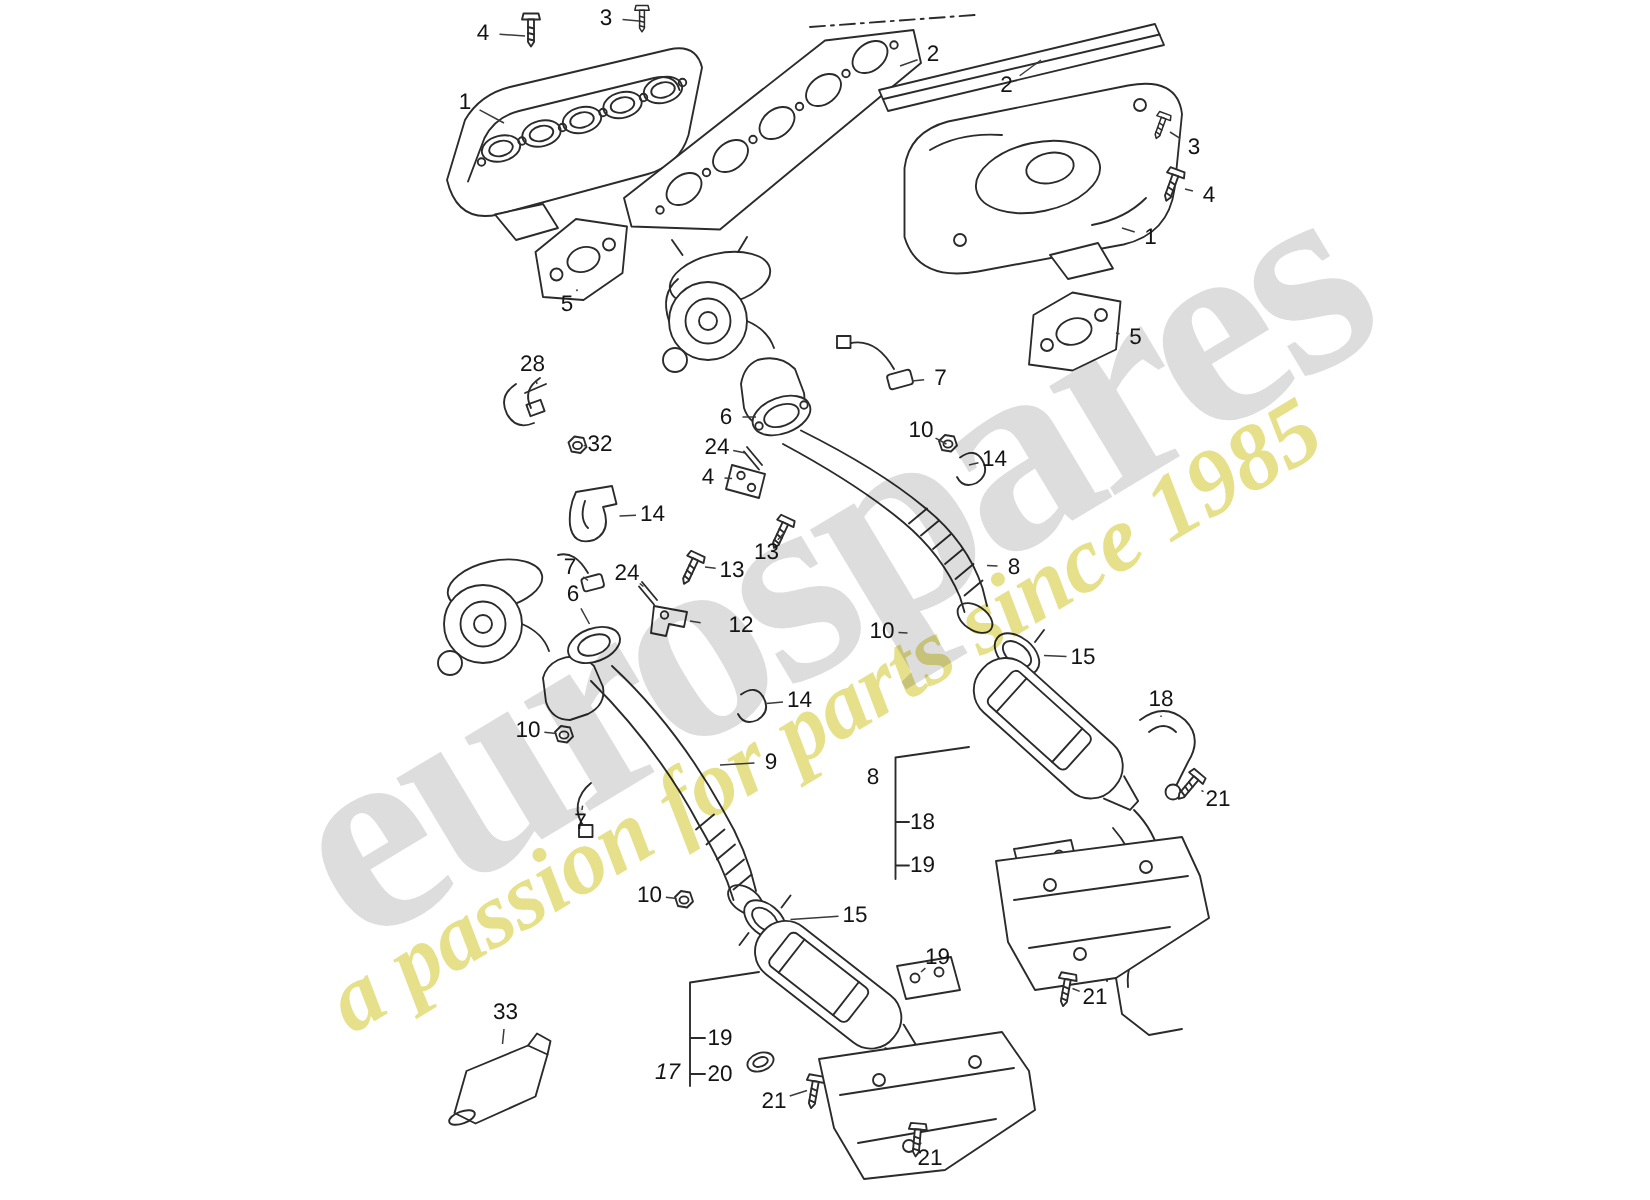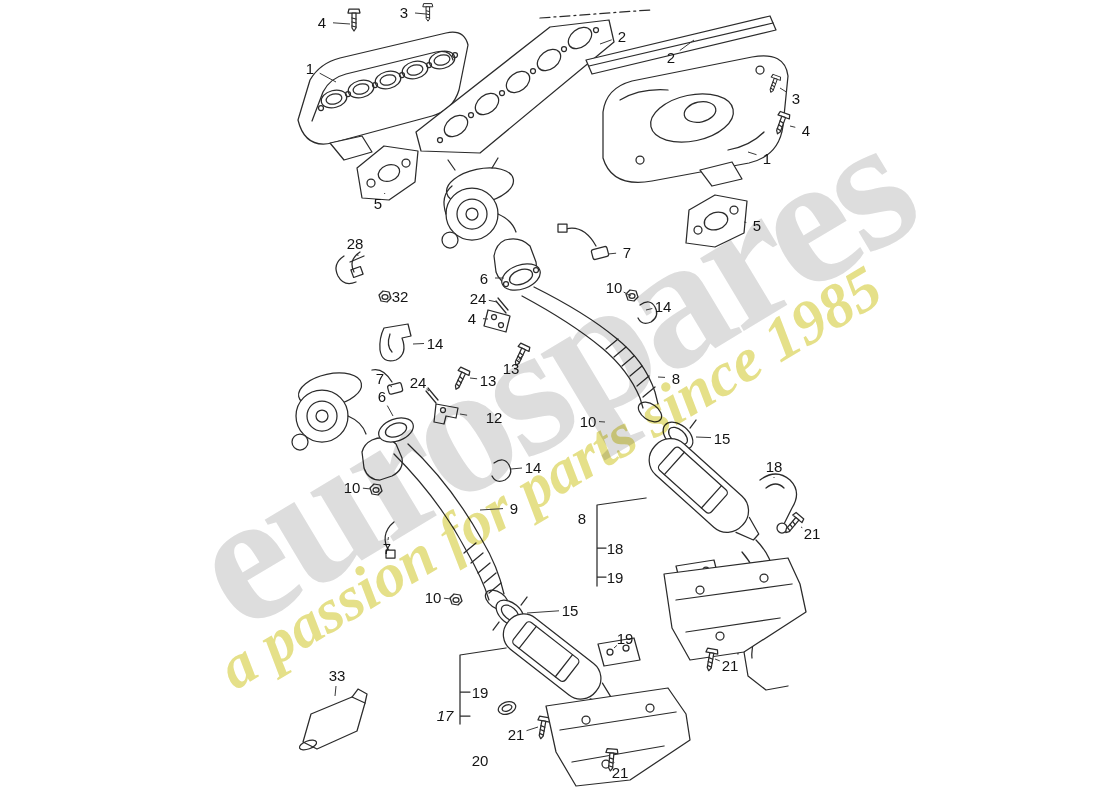--- a/index.html
+++ b/index.html
@@ -431,18 +431,18 @@
       <span class="callout" style="left: 387px; top: 548px;">7</span>
       <span class="callout" style="left: 615px; top: 548px;">18</span>
       <span class="callout" style="left: 615px; top: 577px;">19</span>
       <span class="callout" style="left: 433px; top: 597px;">10</span>
       <span class="callout" style="left: 570px; top: 610px;">15</span>
       <span class="callout" style="left: 625px; top: 638px;">19</span>
       <span class="callout" style="left: 337px; top: 675px;">33</span>
       <span class="callout" style="left: 445px; top: 715px; font-style: italic;">17</span>
       <span class="callout" style="left: 480px; top: 692px;">19</span>
       <span class="callout" style="left: 730px; top: 665px;">21</span>
-      <span class="callout" style="left: 480px; top: 716px; margin-top: 44px;">20</span>
+      <span class="callout" style="left: 480px; top: 716px;">20</span>
       <span class="callout" style="left: 516px; top: 734px;">21</span>
       <span class="callout" style="left: 620px; top: 772px;">21</span>
     </div>
 
 </div>
 
 </body></html>

